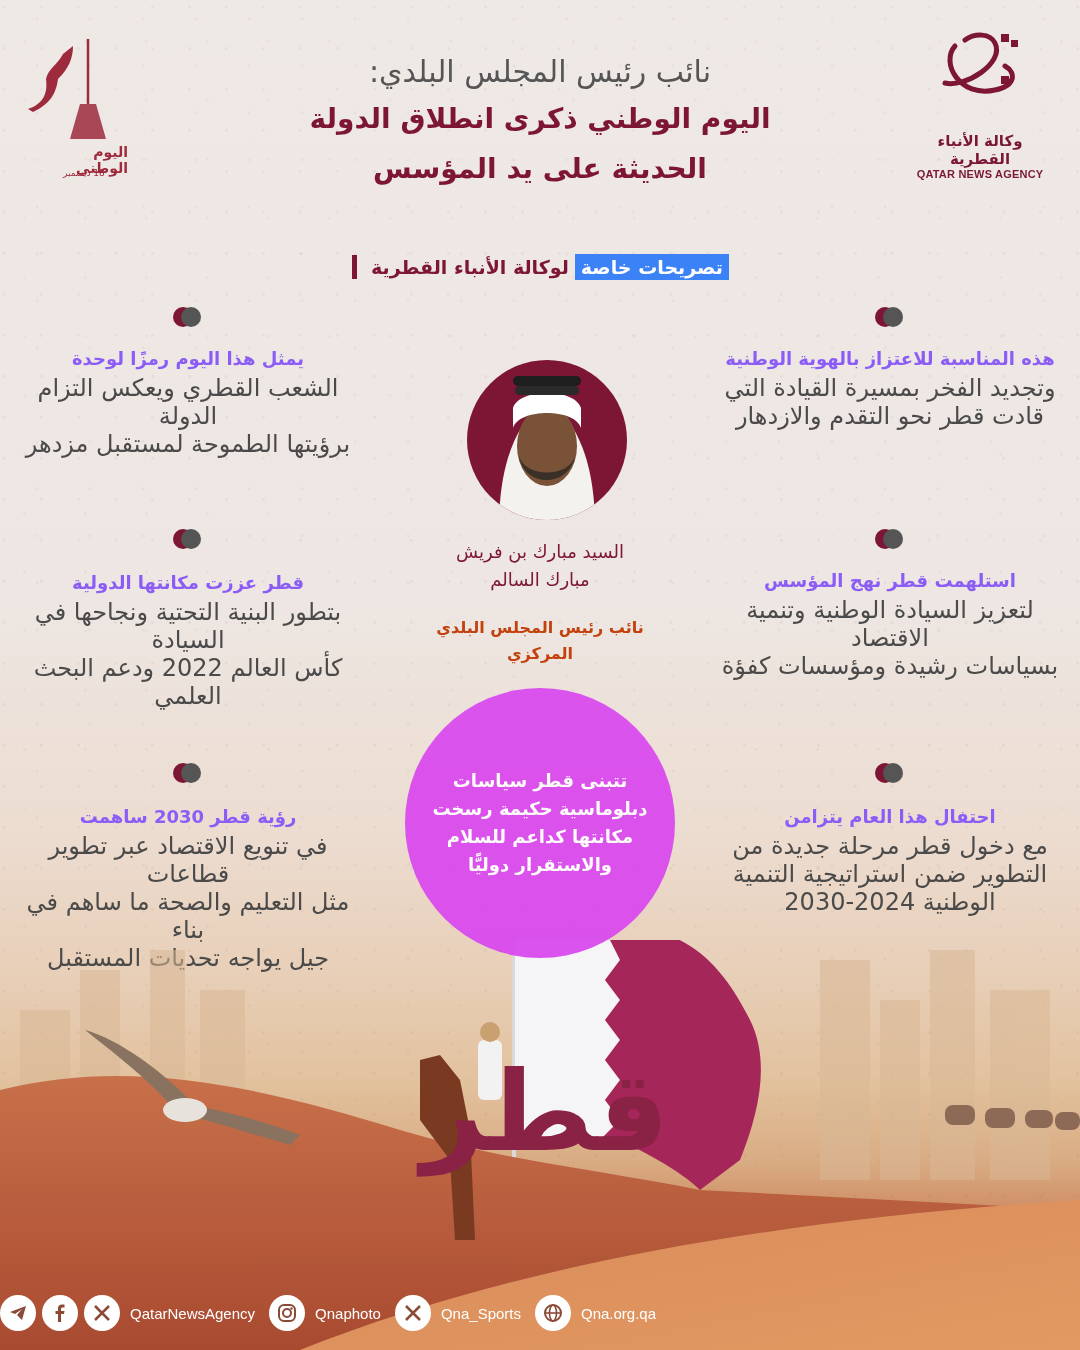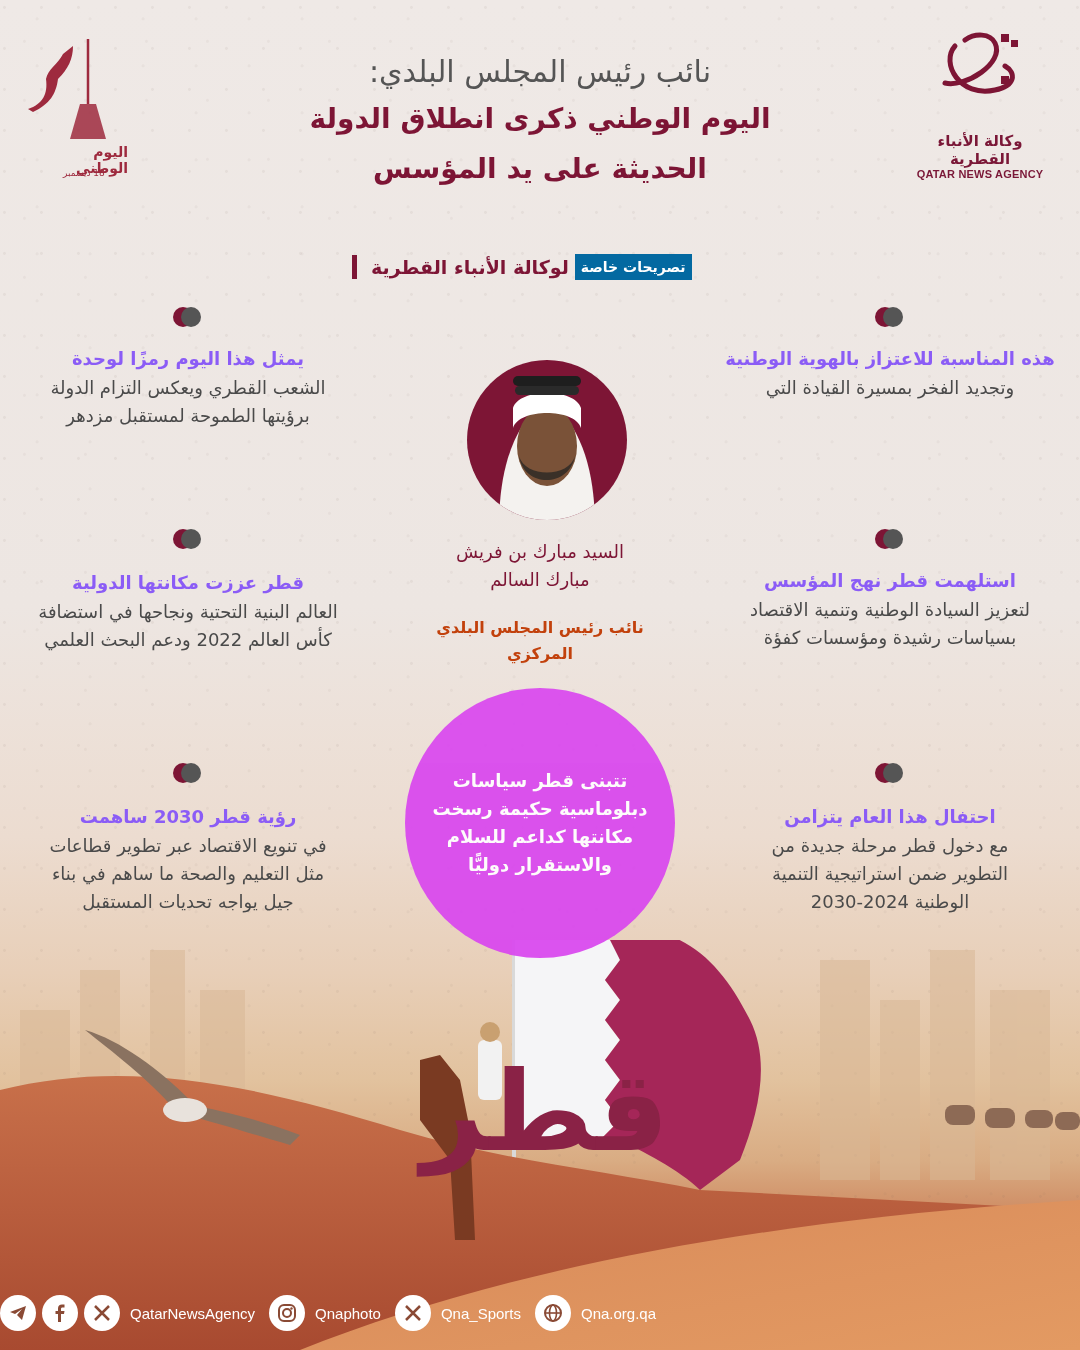--- a/index.html
+++ b/index.html
@@ -26,31 +26,31 @@
   .logo-qna .en { color: #7a1737; font-size: 11px; font-weight: bold; font-family: "Liberation Sans", sans-serif; letter-spacing: 0.2px; direction: ltr; }
   .logo-nd { position: absolute; left: 18px; top: 34px; width: 110px; height: 150px; }
   .logo-nd .nd-text { position: absolute; left: 40px; top: 110px; color: #9e2a3e; font-size: 14px; font-weight: bold; }
   .logo-nd .nd-date { position: absolute; left: 45px; top: 134px; color: #9e2a3e; font-size: 9px; }
 
   .title-block { position: absolute; left: 240px; top: 50px; width: 600px; text-align: center; }
   .title-sub { color: #555555; font-size: 30px; font-weight: normal; line-height: 44px; }
   .title-main { color: #7d1535; font-size: 28px; font-weight: bold; line-height: 50px; }
 
   .tagline { position: absolute; left: 352px; top: 254px; display: flex; align-items: center; gap: 6px; direction: rtl; }
-  .tagline .hl { background: #0369a1; color: #ffffff; font-size: 14px; font-weight: bold; padding: 0 6px; line-height: 26px; }
+  .tagline .hl { background: #3b82f6; color: #ffffff; font-size: 19px; font-weight: bold; padding: 0 6px; line-height: 26px; }
   .tagline .rest { color: #7d1535; font-size: 19px; font-weight: bold; line-height: 26px; }
   .tagline .bar { width: 5px; height: 24px; background: #7d1535; margin-right: 8px; }
 
   
   .point { position: absolute; width: 340px; text-align: center; }
   .point .dot { width: 34px; height: 22px; margin: 0 auto 16px; position: relative; }
   .point .dot .d1 { position: absolute; left: 2px; top: 1px; width: 20px; height: 20px; border-radius: 50%; background: #7d1535; }
   .point .dot .d2 { position: absolute; left: 10px; top: 1px; width: 20px; height: 20px; border-radius: 50%; background: #555555; }
   .point .ph { color: #8b5cf6; font-size: 18px; font-weight: bold; line-height: 30px; }
-  .point .pb { color: #4a4a4a; font-size: 18px; line-height: 28px; }
+  .point .pb { color: #4a4a4a; font-size: 24px; line-height: 28px; }
 
   
   .portrait { position: absolute; left: 467px; top: 360px; width: 160px; height: 160px; border-radius: 50%; background: #7d1535; overflow: hidden; }
   .portrait .face { position: absolute; left: 22px; top: 8px; width: 116px; height: 160px; }
   .person-name { position: absolute; left: 400px; top: 538px; width: 280px; text-align: center; color: #7d1535; font-size: 18px; font-weight: normal; line-height: 28px; }
   .person-title { position: absolute; left: 400px; top: 615px; width: 280px; text-align: center; color: #c2410c; font-size: 16px; font-weight: bold; line-height: 26px; }
 
   .quote-circle { position: absolute; left: 405px; top: 688px; width: 270px; height: 270px; border-radius: 50%; background: #d946ef; opacity: 0.92; display: flex; align-items: center; justify-content: center; }
   .quote-circle p { color: #ffffff; font-size: 18px; font-weight: bold; line-height: 28px; text-align: center; width: 230px; }
 
@@ -100,20 +100,21 @@
   <span class="bar"></span>
 </div>
 
 <div class="point" style="left:720px; top:306px;">
   <div class="dot">
       <span class="d1"></span>
       <span class="d2"></span>
     </div>
   <div class="ph">هذه المناسبة للاعتزاز بالهوية الوطنية</div>
   <div class="pb">وتجديد الفخر بمسيرة القيادة التي</div>
+  <div class="pb">قادت قطر نحو التقدم والازدهار</div>
 </div>
 <div class="point" style="left:720px; top:528px;">
   <div class="dot">
       <span class="d1"></span>
       <span class="d2"></span>
     </div>
   <div class="ph" style="margin-top:10px;">استلهمت قطر نهج المؤسس</div>
   <div class="pb">لتعزيز السيادة الوطنية وتنمية الاقتصاد</div>
   <div class="pb">بسياسات رشيدة ومؤسسات كفؤة</div>
 </div>
@@ -136,21 +137,21 @@
   <div class="ph">يمثل هذا اليوم رمزًا لوحدة</div>
   <div class="pb">الشعب القطري ويعكس التزام الدولة</div>
   <div class="pb">برؤيتها الطموحة لمستقبل مزدهر</div>
 </div>
 <div class="point" style="left:18px; top:528px;">
   <div class="dot">
       <span class="d1"></span>
       <span class="d2"></span>
     </div>
   <div class="ph" style="margin-top:18px;">قطر عززت مكانتها الدولية</div>
-  <div class="pb">العالم البنية التحتية ونجاحها في استضافة</div>
+  <div class="pb">بتطور البنية التحتية ونجاحها في السيادة</div>
   <div class="pb">كأس العالم 2022 ودعم البحث العلمي</div>
 </div>
 <div class="point" style="left:18px; top:762px;">
   <div class="dot">
       <span class="d1"></span>
       <span class="d2"></span>
     </div>
   <div class="ph" style="margin-top:18px;">رؤية قطر 2030 ساهمت</div>
   <div class="pb">في تنويع الاقتصاد عبر تطوير قطاعات</div>
   <div class="pb">مثل التعليم والصحة ما ساهم في بناء</div>

